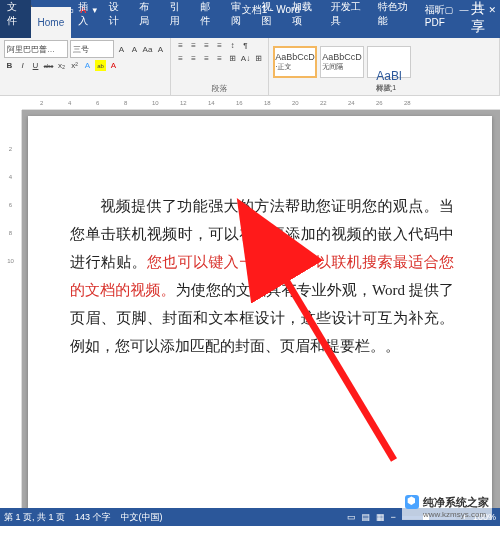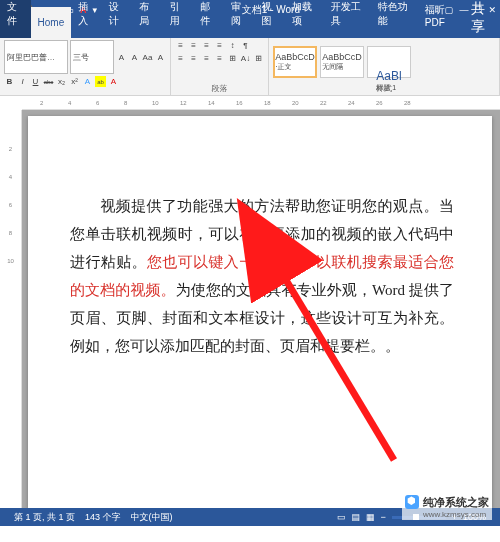--- a/index.html
+++ b/index.html
@@ -17,35 +17,35 @@
 .rgroup { border-right: 1px solid #d4d4d4; padding: 2px 4px 1px; display: flex; flex-direction: column; justify-content: space-between; }
 .rgroup .ctrls { display: flex; gap: 3px; align-items: center; flex: 1; }
 .rgroup .glabel { text-align: center; font-size: 8px; color: #666; line-height: 10px; }
 .paste-btn { display: flex; flex-direction: column; align-items: center; width: 26px; }
 .paste-ico { width: 18px; height: 22px; background: #fff; border: 1px solid #bda; position: relative; }
 .paste-ico::before { content: ''; position: absolute; top: -3px; left: 4px; width: 8px; height: 4px; background: #aaa; border-radius: 2px 2px 0 0; }
 .bt-ico { width: 14px; height: 14px; background: #0a5dc2; border-radius: 2px; position: relative; }
 .bt-ico::after { content: '✱'; color: #fff; font-size: 9px; position: absolute; left: 3px; top: 0; }
 .fnt { display: flex; flex-direction: column; gap: 2px; }
 .fnt-row { display: flex; gap: 2px; align-items: center; }
-.cb { height: 13px; background: #fff; border: 1px solid #bbb; font-size: 8px; padding: 16px 2px; display: flex; align-items: center; }
+.cb { height: 13px; background: #fff; border: 1px solid #bbb; font-size: 8px; padding: 8px 2px; display: flex; align-items: center; }
 .sm { width: 11px; height: 11px; border: 1px solid transparent; display: inline-flex; align-items: center; justify-content: center; font-size: 8px; }
 .para { display: flex; flex-direction: column; gap: 2px; }
 .sty-box { width: 44px; height: 32px; background: #fff; border: 1px solid #ccc; display: inline-flex; align-items: center; justify-content: center; font-size: 9px; }
 .sty-box.sel { border-color: #f4b860; box-shadow: inset 0 0 0 1px #f4b860; }
 .ruler-h { height: 14px; background: #fff; border-bottom: 1px solid #ddd; margin-left: 22px; display: flex; align-items: center; font-size: 6px; color: #888; padding-left: 18px; }
 .ruler-h span { width: 28px; }
 .work { display: flex; height: 398px; background: #a8a8a8; }
 .ruler-v { width: 22px; background: #fff; border-right: 1px solid #ddd; display: flex; flex-direction: column; align-items: center; font-size: 6px; color: #888; padding-top: 36px; gap: 22px; }
 .page-wrap { flex: 1; overflow: hidden; padding: 6px 8px 0 6px; }
 .page { width: 100%; height: 100%; background: #fff; box-shadow: 0 1px 4px rgba(0,0,0,.3); padding: 76px 38px 10px 42px; }
 .doc-text { font-size: 15px; line-height: 28px; color: #222; text-align: justify; font-family: SimSun, serif; }
 .doc-text .indent { display: inline-block; width: 2em; }
 .red { color: #d8302a; }
-.status { height: 18px; background: #2b579a; color: #fff; display: flex; align-items: center; font-size: 9px; padding: 0 14px; gap: 10px; }
+.status { height: 18px; background: #2b579a; color: #fff; display: flex; align-items: center; font-size: 9px; padding: 0 4px; gap: 10px; }
 .status .right { margin-left: auto; display: flex; gap: 6px; align-items: center; }
 .zs { width: 54px; height: 3px; background: #3a6bb8; position: relative; }
 .zs::after { content:''; position:absolute; left:40%; top:-2px; width:6px; height:6px; background:#fff; }
 .arrow { position: absolute; left: 160px; top: 130px; width: 260px; height: 340px; pointer-events: none; }
 .watermark { position: absolute; right: 8px; bottom: 22px; display: flex; align-items: flex-start; gap: 4px; font-size: 11px; color: #333; background: rgba(255,255,255,.7); padding: 1px 3px; }
 .wm-ico { width: 14px; height: 14px; background: #4aa3ff; border-radius: 3px; position: relative; }
 .wm-ico::after{content:'⬢';color:#fff;font-size:10px;position:absolute;left:2px;top:0;}
 </style>
 </head>
 <body>

